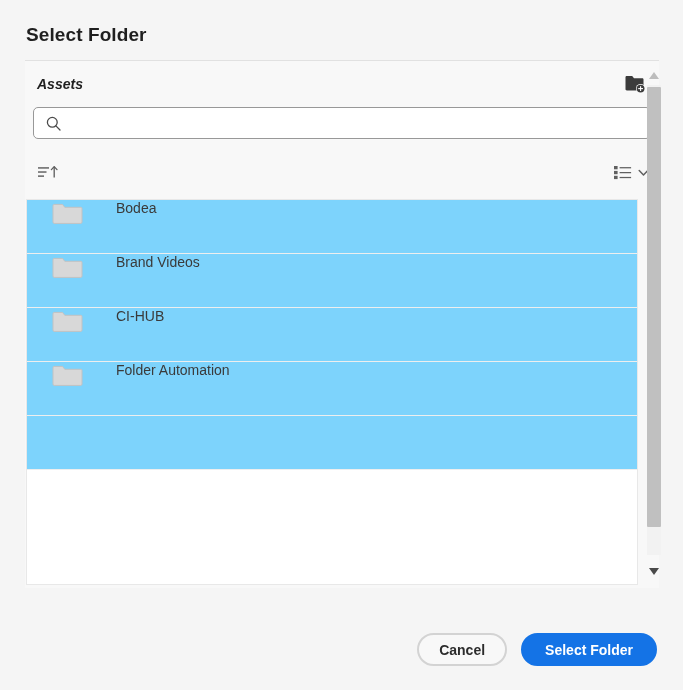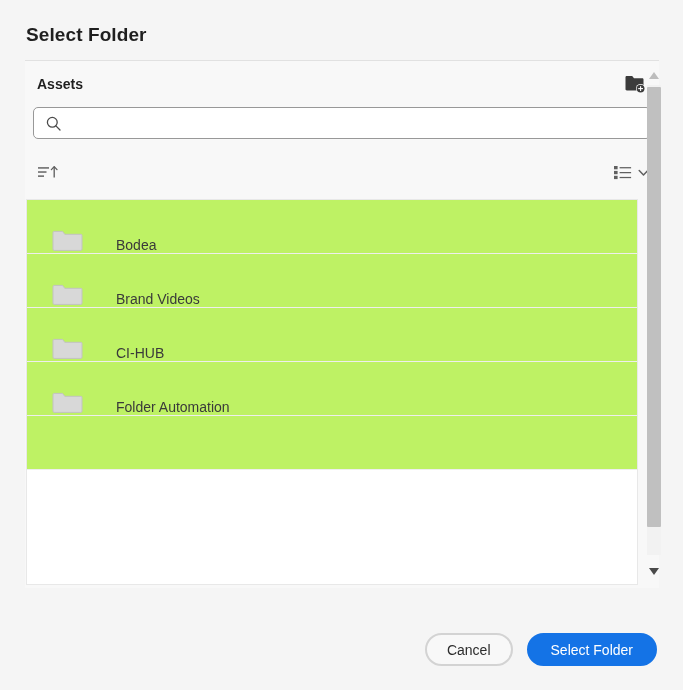--- a/index.html
+++ b/index.html
@@ -35,20 +35,21 @@
     top: 60px;
     width: 634px;
     height: 528px;
     background: #f8f8f8;
     border-top: 1px solid #e1e1e1;
   }
 
   .panel-header {
     position: relative;
     height: 46px;
+    font-style: italic;
   }
 
   .panel-header-title {
     position: absolute;
     left: 12px;
     top: 15px;
     font-size: 14px;
     font-weight: 700;
     color: #1f1f1f;
   }
@@ -148,25 +149,25 @@
     width: 612px;
     height: 386px;
     background: #ffffff;
     border: 1px solid #e8e8e8;
     overflow: hidden;
   }
 
   .folder-row {
     height: 54px;
     display: flex;
-    align-items: flex-end;
+    align-items: flex-start;
     border-bottom: 1px solid #eeeeee;
     padding-left: 24px;
     cursor: pointer;
-    background: #bef264;
+    background: #7dd3fc;
   }
 
   .folder-row:last-child { border-bottom: 1px solid #eeeeee; }
 
   .folder-icon {
     width: 32px;
     height: 26px;
     flex: 0 0 32px;
     display: flex;
     align-items: center;
@@ -231,21 +232,21 @@
     display: flex;
     align-items: center;
     gap: 14px;
   }
 
   .btn {
     height: 33px;
     border-radius: 17px;
     font-family: "Liberation Sans", sans-serif;
     font-size: 14px;
-    font-weight: 400;
+    font-weight: 700;
     cursor: pointer;
     display: flex;
     align-items: center;
     justify-content: center;
     white-space: nowrap;
   }
 
   .btn-secondary {
     padding: 0 20px;
     background: #f8f8f8;

